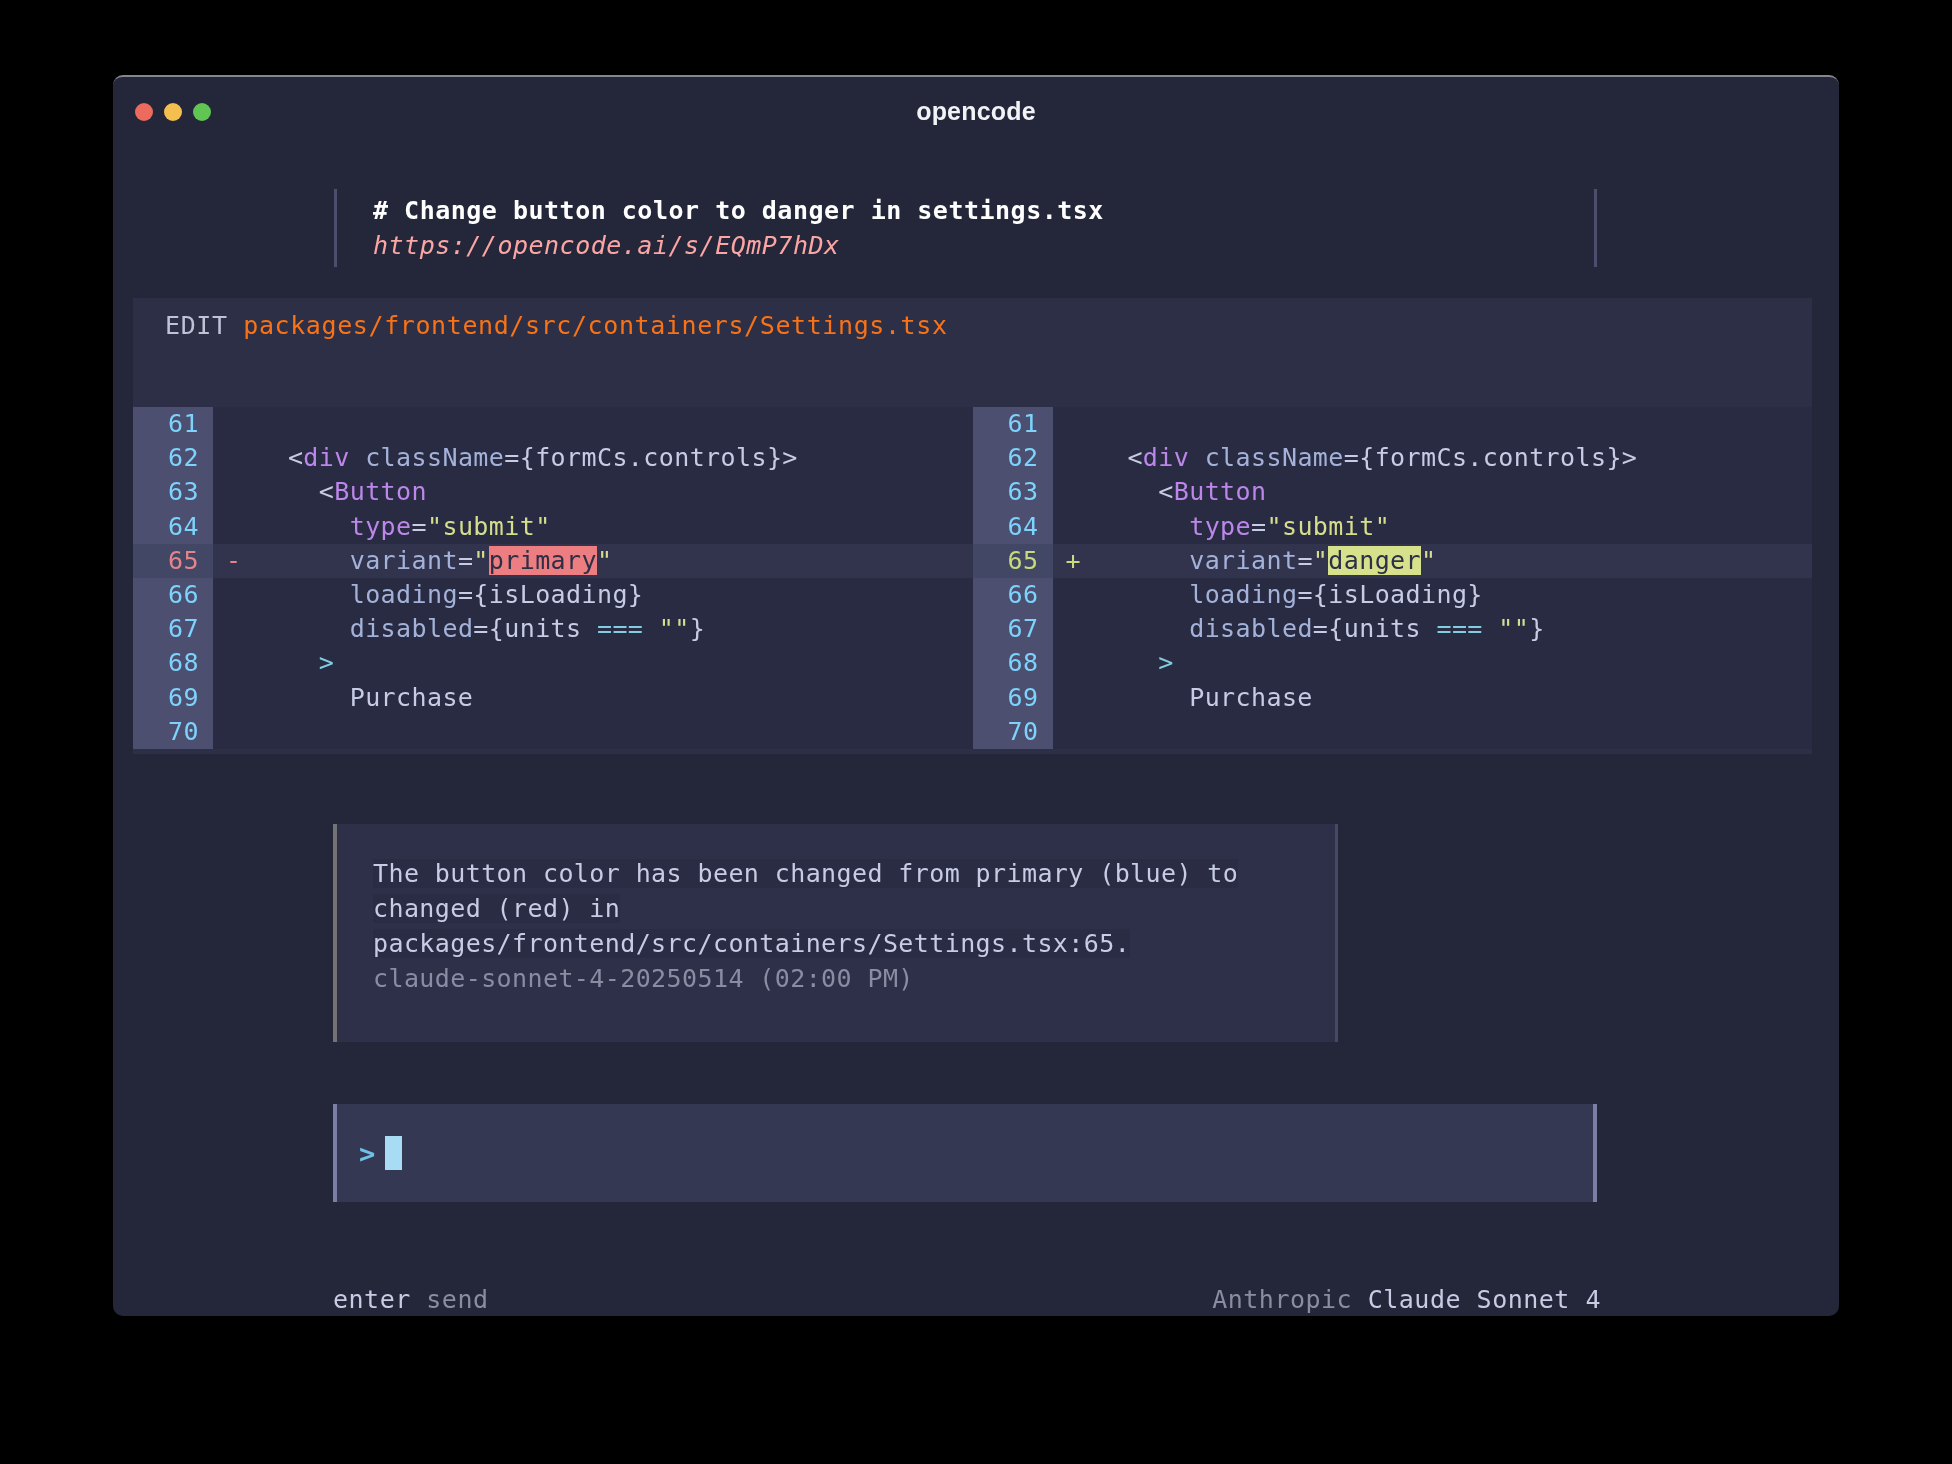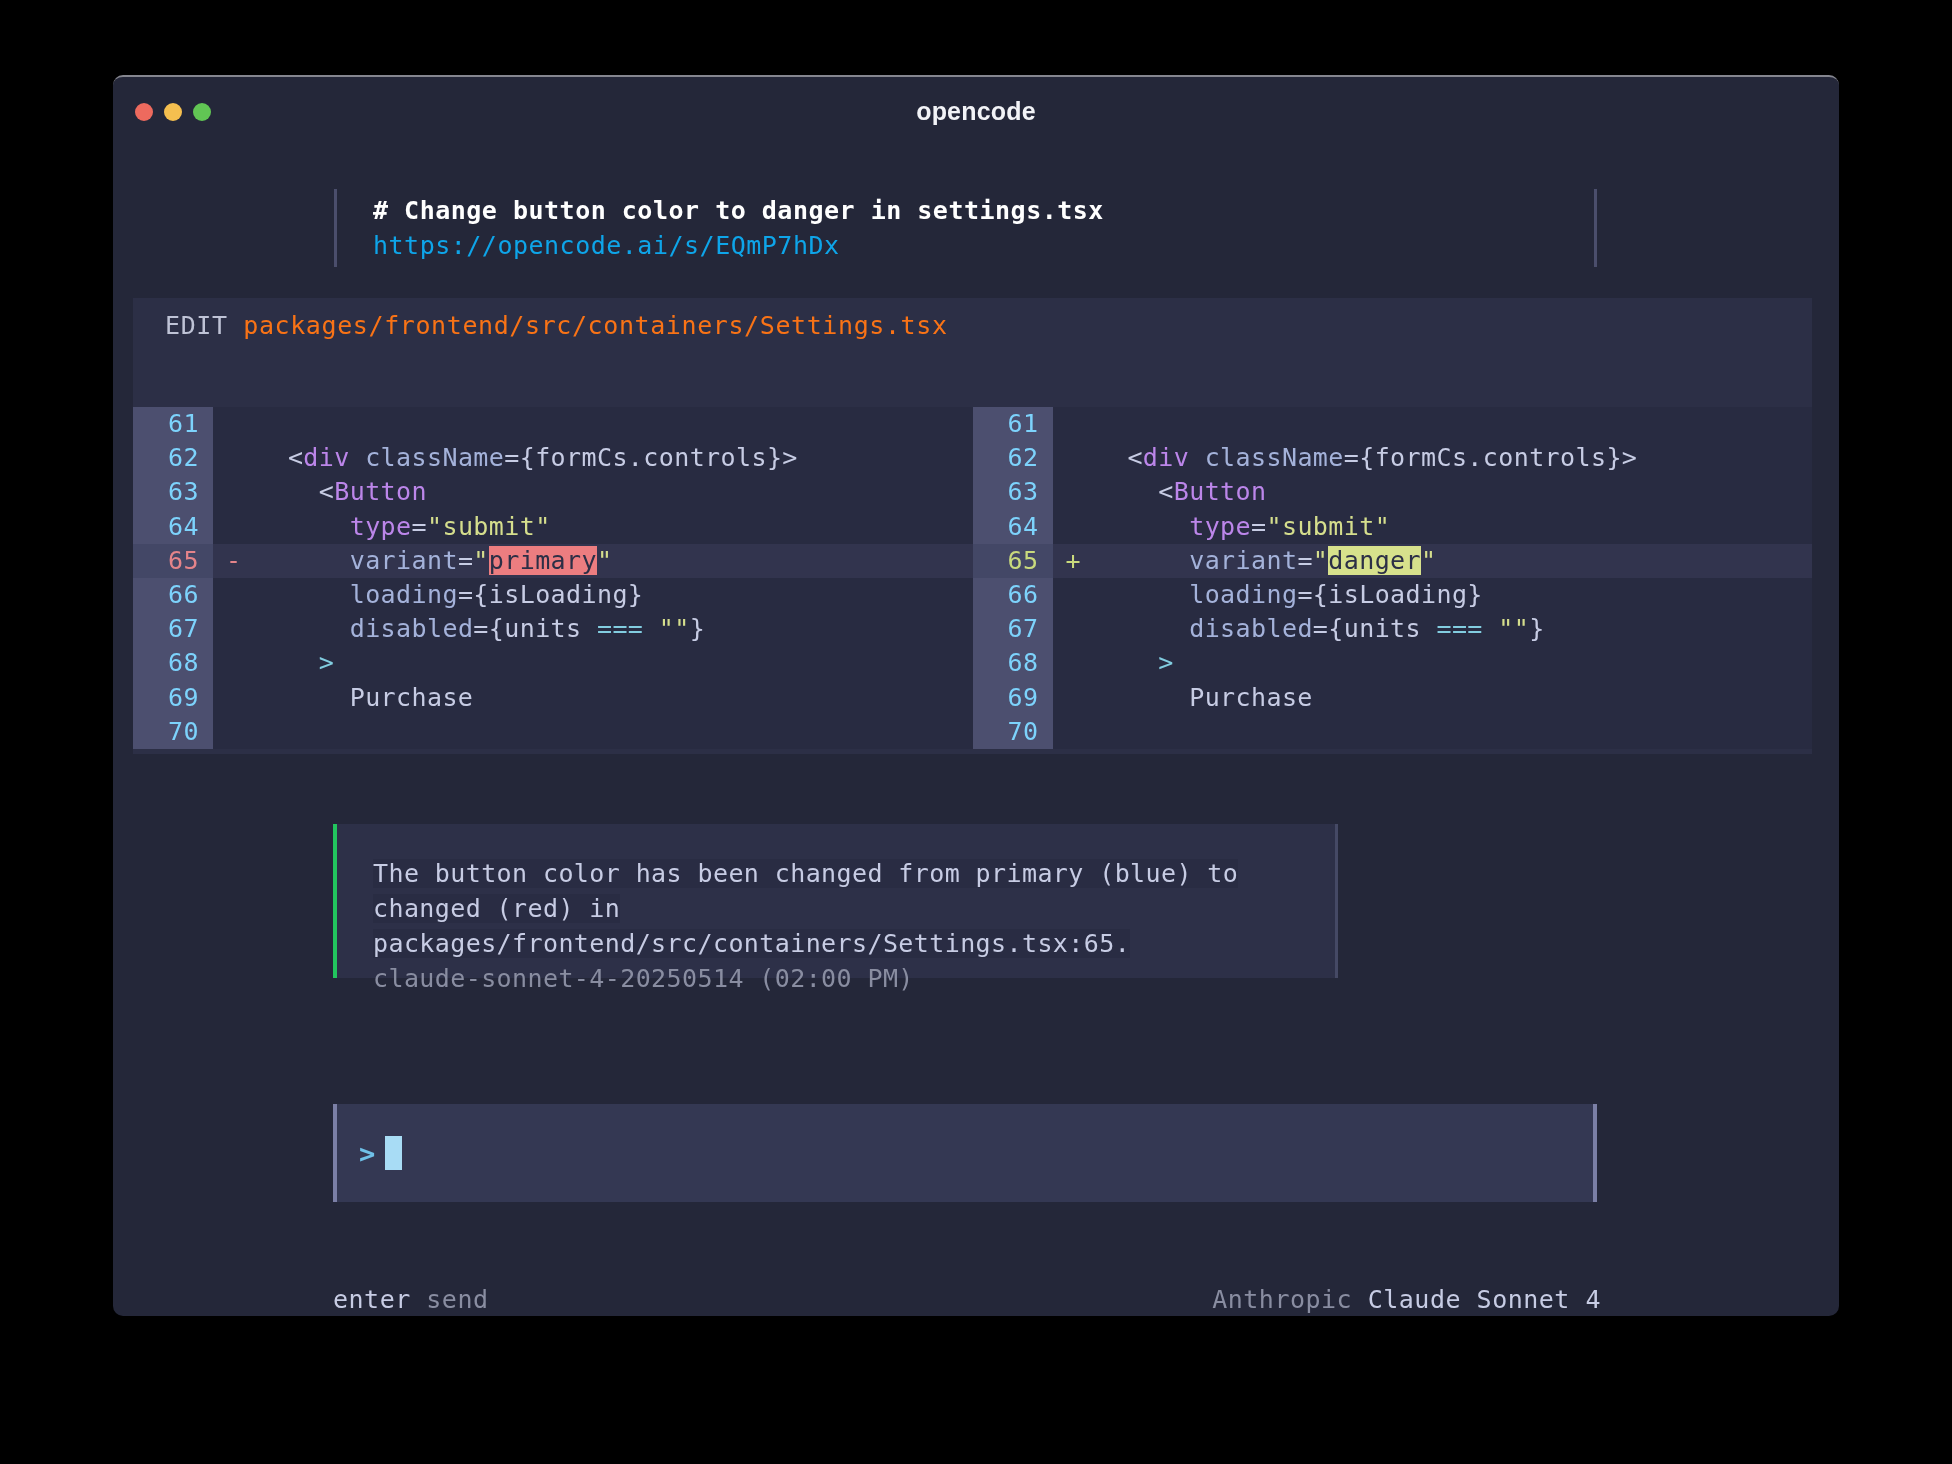--- a/index.html
+++ b/index.html
@@ -24,21 +24,21 @@
     font-weight:bold;font-size:25px;color:#f2f3f7;letter-spacing:.2px;
   }
 
   
   .prompt{
     position:absolute;left:221px;top:112px;width:1263px;height:78px;
     border-left:3px solid #4b4e6c;border-right:3px solid #4b4e6c;
     box-sizing:border-box;padding:4px 0 0 36px;
   }
   .prompt-title{font-size:25px;line-height:35px;font-weight:bold;color:#ffffff;letter-spacing:.5px;white-space:pre;}
-  .prompt-url{font-size:25px;line-height:35px;color:#0ea5e9;letter-spacing:.5px;white-space:pre;}
+  .prompt-url{font-size:25px;line-height:35px;color:#fca5a5;letter-spacing:.5px;white-space:pre;font-style:italic;}
 
   
   .editpanel{
     position:absolute;left:20px;top:221px;width:1679px;height:456px;
     background:#2c2f46;
   }
   .edit-header{padding:10px 0 0 32px;font-size:25px;line-height:35px;color:#bfc3d6;letter-spacing:.6px;white-space:pre;}
   .edit-header .elabel{color:#bfc3d6;}
   .edit-header .epath{color:#f97316;}
 
@@ -60,22 +60,22 @@
   .tk-p{color:#c7cce4;}
   .tk-tag{color:#bc86ea;}
   .tk-attr{color:#a4b2da;}
   .tk-str{color:#d5de8d;}
   .tk-op{color:#82cde0;}
   .tk-delhl{background:#ec7d80;color:#2c2f46;}
   .tk-addhl{background:#d7e18c;color:#2c2f46;}
 
   
   .message{
-    position:absolute;left:220px;top:747px;width:1005px;height:154px;
-    background:#2d3048;border-left:4px solid #22c55e;border-right:3px solid #454965;
+    position:absolute;left:220px;top:747px;width:1005px;height:218px;
+    background:#2d3048;border-left:4px solid #737373;border-right:3px solid #454965;
     box-sizing:border-box;padding:32px 0 0 36px;
   }
   .msg-line{font-size:25px;line-height:35px;letter-spacing:.4px;white-space:pre;}
   .msg-line .strip{background:#292c43;color:#c7cce4;}
   .msg-meta{font-size:25px;line-height:35px;letter-spacing:.4px;color:#898da1;white-space:pre;}
 
   
   .inputbox{
     position:absolute;left:220px;top:1027px;width:1264px;height:98px;
     background:#343853;border-left:4px solid #7b7fa6;border-right:4px solid #7b7fa6;

